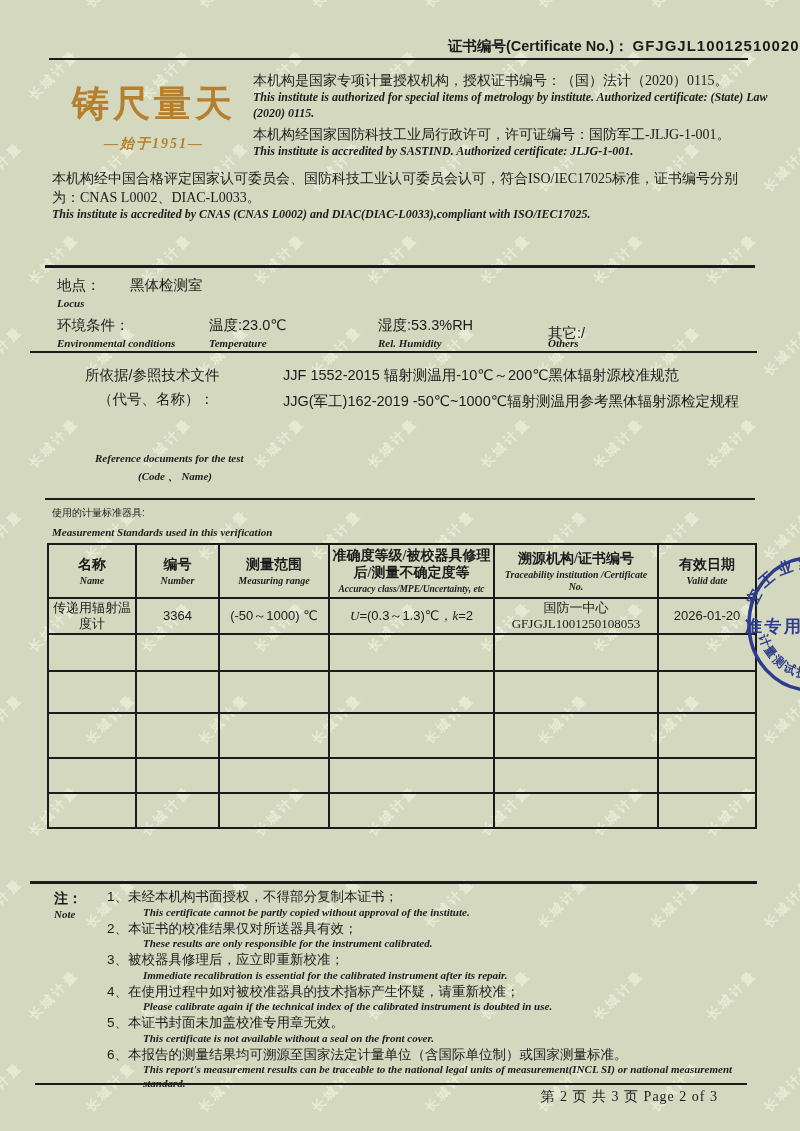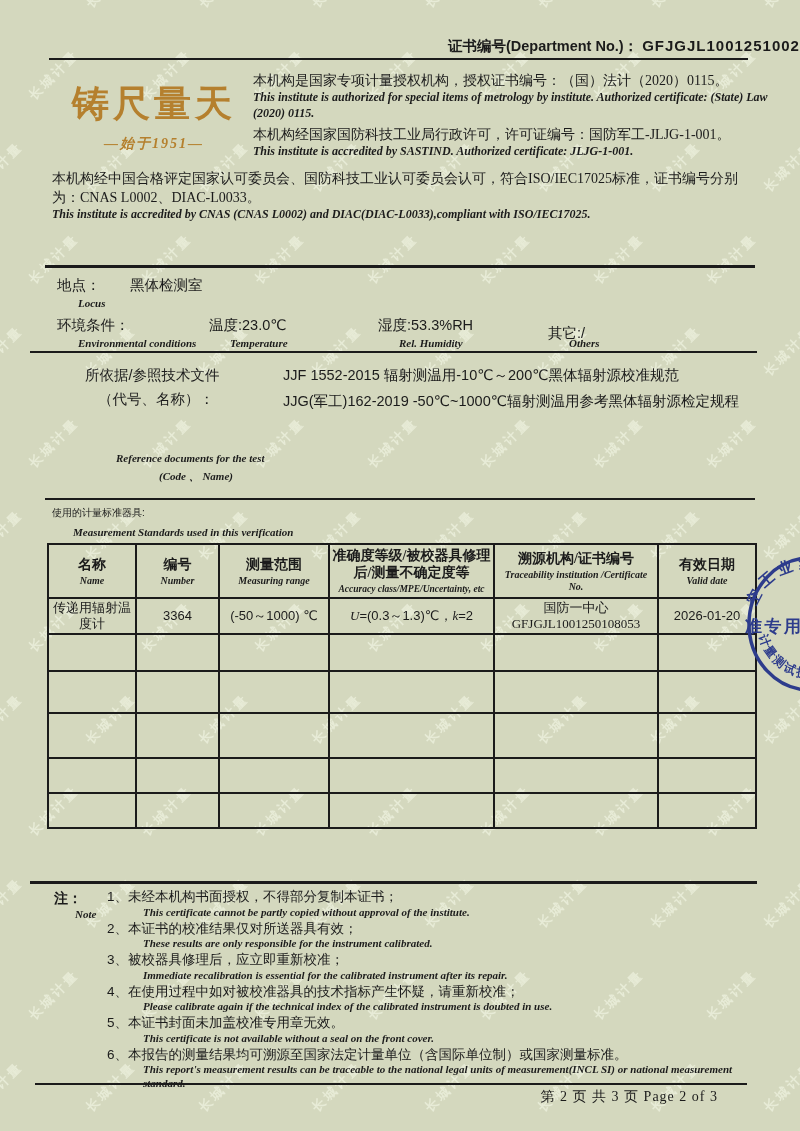--- a/index.html
+++ b/index.html
@@ -16,21 +16,21 @@
   }
   .hline { position:absolute; background:#1b1b1b; }
   #line-top    { top:58px;  left:49px; width:699px; height:2px; }
   #line-mid    { top:265px; left:45px; width:710px; height:3px; }
   #line-env    { top:351px; left:30px; width:727px; height:2px; }
   #line-ref    { top:498px; left:45px; width:710px; height:2px; }
   #line-notes  { top:881px; left:30px; width:727px; height:3px; }
   #line-bottom { top:1083px;left:35px; width:712px; height:2px; }
 
   .heiti { font-family:"Liberation Sans","DejaVu Sans",sans-serif; }
-  .en { font-style:italic; font-weight:bold; font-family:"Liberation Serif","DejaVu Serif",serif;margin-left:21px; }
+  .en { font-style:italic; font-weight:bold; font-family:"Liberation Serif","DejaVu Serif",serif; }
 
   #cert-line { position:absolute; top:37px; left:448px; font-weight:bold; font-size:14.5px; white-space:nowrap; }
   #cert-line .cert-no { font-family:"Liberation Sans","DejaVu Sans",sans-serif; font-size:15px; letter-spacing:1px; }
 
   #logo { position:absolute; left:50px; top:84px; width:208px; text-align:center; color:#b5802e; }
   .logo-title { font-size:37px; font-weight:bold; letter-spacing:4px; line-height:40px; }
   .logo-sub { margin-top:11px; font-size:14px; font-style:italic; font-weight:bold; letter-spacing:2px; }
 
   #accred-right { position:absolute; left:253px; top:71px; width:540px; }
   #accred-full  { position:absolute; left:52px;  top:169px; width:706px; }
@@ -193,21 +193,21 @@
       <span class="wm" style="left: 79px; top: 1078px;">长城计量</span>
       <span class="wm" style="left: 192px; top: 1078px;">长城计量</span>
       <span class="wm" style="left: 305px; top: 1078px;">长城计量</span>
       <span class="wm" style="left: 418px; top: 1078px;">长城计量</span>
       <span class="wm" style="left: 531px; top: 1078px;">长城计量</span>
       <span class="wm" style="left: 644px; top: 1078px;">长城计量</span>
       <span class="wm" style="left: 757px; top: 1078px;">长城计量</span>
     </div>
 
   <div id="cert-line" class="heiti">
-    <span class="cert-label">证书编号(Department No.)：</span>
+    <span class="cert-label">证书编号(Certificate No.)：</span>
     <span class="cert-no">GFJGJL1001251002070</span>
   </div>
   <div id="line-top" class="hline"></div>
 
   <div id="logo">
     <div class="logo-title">铸尺量天</div>
     <div class="logo-sub">—始于1951—</div>
   </div>
 
   <div id="accred-right">

